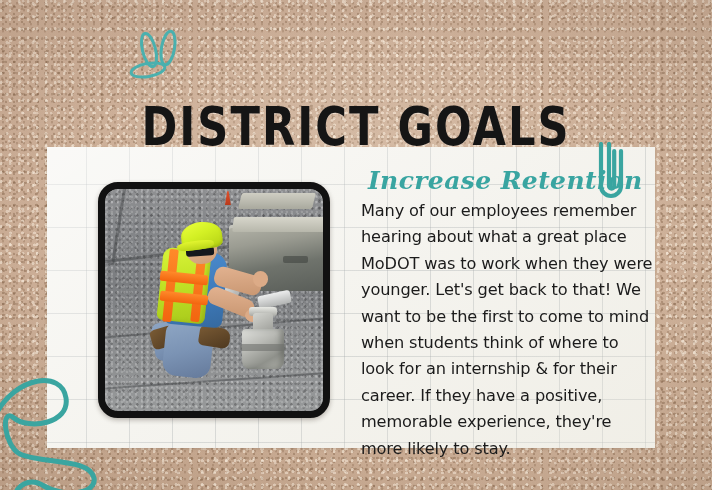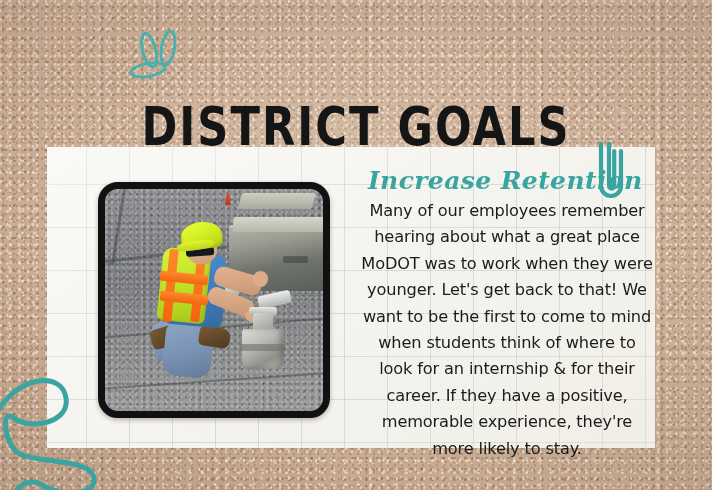--- a/index.html
+++ b/index.html
@@ -317,21 +317,20 @@
   #body-copy {
     position: absolute;
     left: 361px;
     top: 198px;
     width: 292px;
     font-family: "DejaVu Sans", sans-serif;
     font-size: 16.2px;
     line-height: 26.4px;
     color: #1b1b1b;
     letter-spacing: -.15px;
-    text-align: center;
   }
 
   
   .doodle { position: absolute; }
   #doodle-petals { left: 126px; top: 28px;  width: 66px;  height: 56px; }
   #doodle-clip   { left: 588px; top: 142px; width: 46px;  height: 66px; }
   #doodle-loops  { left: -6px;  top: 362px; width: 110px; height: 130px; }
 </style>
 </head>
 <body>

